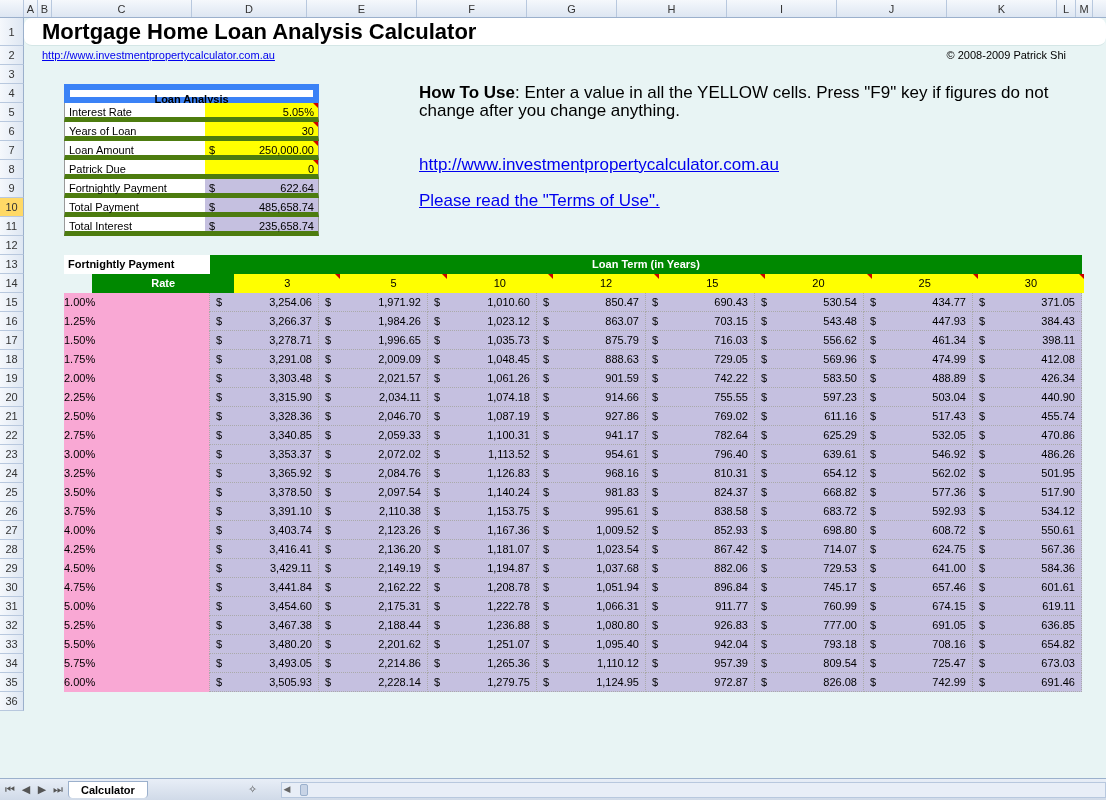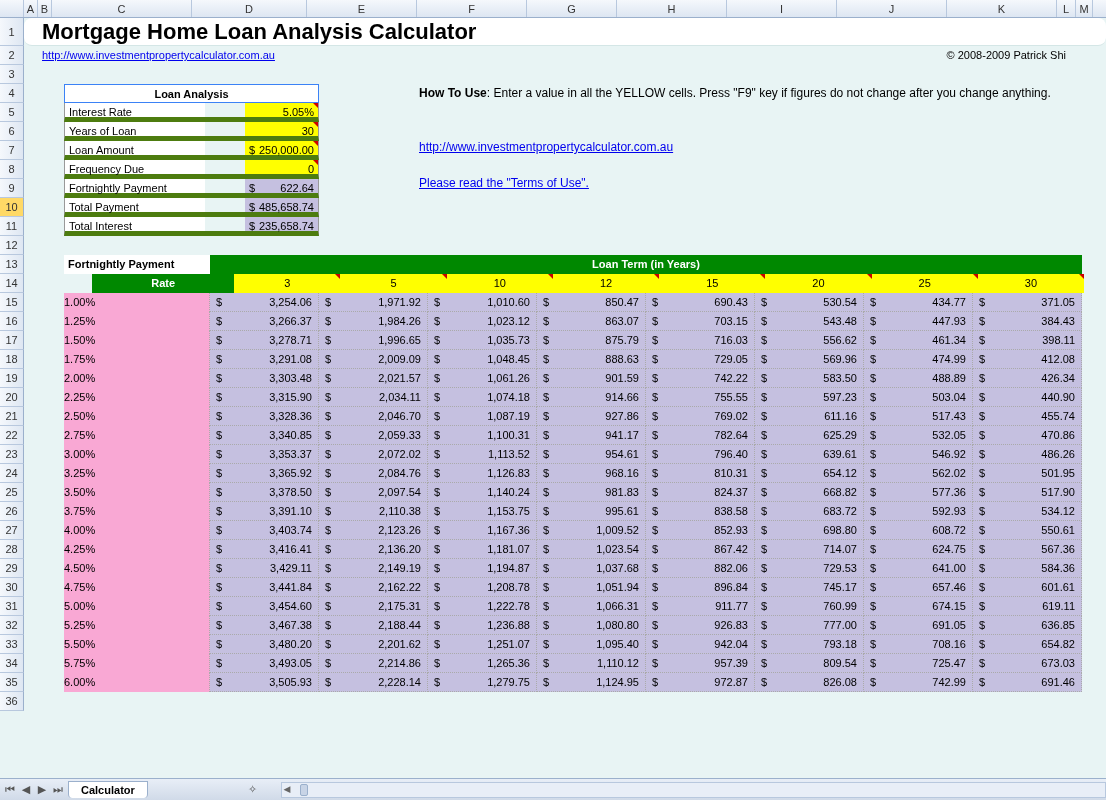--- a/index.html
+++ b/index.html
@@ -11,29 +11,29 @@
 .row-headers div { height: 19px; border-bottom: 1px solid #b8c8de; border-right: 1px solid #9bb0cc; text-align: center; font-size: 11px; color: #333; line-height: 19px; }
 .row-headers .rh-tall { height: 28px; line-height: 28px; }
 .row-headers .rh-sel { background: #ffd966; }
 .content { position: absolute; left: 24px; top: 18px; right: 0; background: #e8f4f4; }
 .title-row { height: 28px; background: #fff; font-size: 22px; font-weight: bold; font-family: Arial, sans-serif; padding-left: 18px; line-height: 28px; border-bottom: 1px solid #d4e6e6; border-radius: 8px; }
 .link-row { height: 19px; background: #e8f4f4; padding-left: 18px; line-height: 19px; display: flex; justify-content: space-between; padding-right: 40px; }
 .link-row a { color: #0000ee; text-decoration: underline; font-size: 11px; }
 .blank-row { height: 19px; background: #e8f4f4; }
 .main-area { display: flex; gap: 0; padding-left: 40px; }
 .loan-analysis { width: 255px; }
-.la-header { background: #fff; text-align: center; font-weight: bold; height: 19px; line-height: 19px; border: 1px solid #3b82f6; }
+.la-header { background: #fff; text-align: center; font-weight: bold; height: 19px; line-height: 19px; border: 6px solid #3b82f6; }
 .la-row { display: flex; height: 19px; border-left: 1px solid #999; border-right: 1px solid #999; border-bottom: 5px solid #4d7c0f; }
 .la-label { width: 140px; background: #fff; padding-left: 4px; line-height: 19px; }
-.la-val { flex: 1; text-align: right; padding-right: 4px; line-height: 19px; position: relative; margin-left: 40px; }
+.la-val { flex: 1; text-align: right; padding-right: 4px; line-height: 19px; position: relative; }
 .la-val.yellow { background: #ffff00; }
 .la-val.lav { background: #c5c0e0; }
 .la-val .dollar { position: absolute; left: 4px; }
 .marker { position: absolute; top: 0; right: 0; width: 0; height: 0; border-top: 5px solid #c00; border-left: 5px solid transparent; }
-.howto { margin-left: 100px; width: 640px; font-size: 12px; line-height: 18px; }
+.howto { margin-left: 100px; width: 640px; font-size: 17px; line-height: 18px; }
 .howto a { color: #0000ee; text-decoration: underline; }
 .payment-table { margin-top: 19px; margin-left: 40px; width: 1020px; }
 .pt-row { display: flex; height: 19px; }
 .pt-h1 { background: #008800; color: #fff; font-weight: bold; text-align: center; line-height: 19px; }
 .pt-h2 { background: #ffff00; text-align: center; line-height: 19px; position: relative; }
 .pt-rate-h { background: #008800; color: #fff; font-weight: bold; text-align: center; line-height: 19px; margin-left: 28px; }
 .pt-fp { background: #fff; font-weight: bold; padding-left: 4px; line-height: 19px; }
 .pt-rate { background: #f9a8d4; text-align: left; line-height: 19px; border-right: 1px dotted #aaa; }
 .pt-cell { background: #c5c0e0; text-align: right; padding-right: 6px; line-height: 19px; position: relative; border-right: 1px dotted #aaa; border-bottom: 1px dotted #aaa; }
 .pt-cell .dollar { position: absolute; left: 6px; }
@@ -123,21 +123,21 @@
         </div>
         <div class="la-row">
           <div class="la-label">Years of Loan</div>
           <div class="la-val yellow"><span>30</span><div class="marker"></div></div>
         </div>
         <div class="la-row">
           <div class="la-label">Loan Amount</div>
           <div class="la-val yellow"><span class="dollar">$</span><span>250,000.00</span><div class="marker"></div></div>
         </div>
         <div class="la-row">
-          <div class="la-label">Frequency Due</div>
+          <div class="la-label">Patrick Due</div>
           <div class="la-val yellow"><span>0</span><div class="marker"></div></div>
         </div>
         <div class="la-row">
           <div class="la-label">Fortnightly Payment</div>
           <div class="la-val lav"><span class="dollar">$</span><span>622.64</span></div>
         </div>
         <div class="la-row">
           <div class="la-label">Total Payment</div>
           <div class="la-val lav"><span class="dollar">$</span><span>485,658.74</span></div>
         </div>

